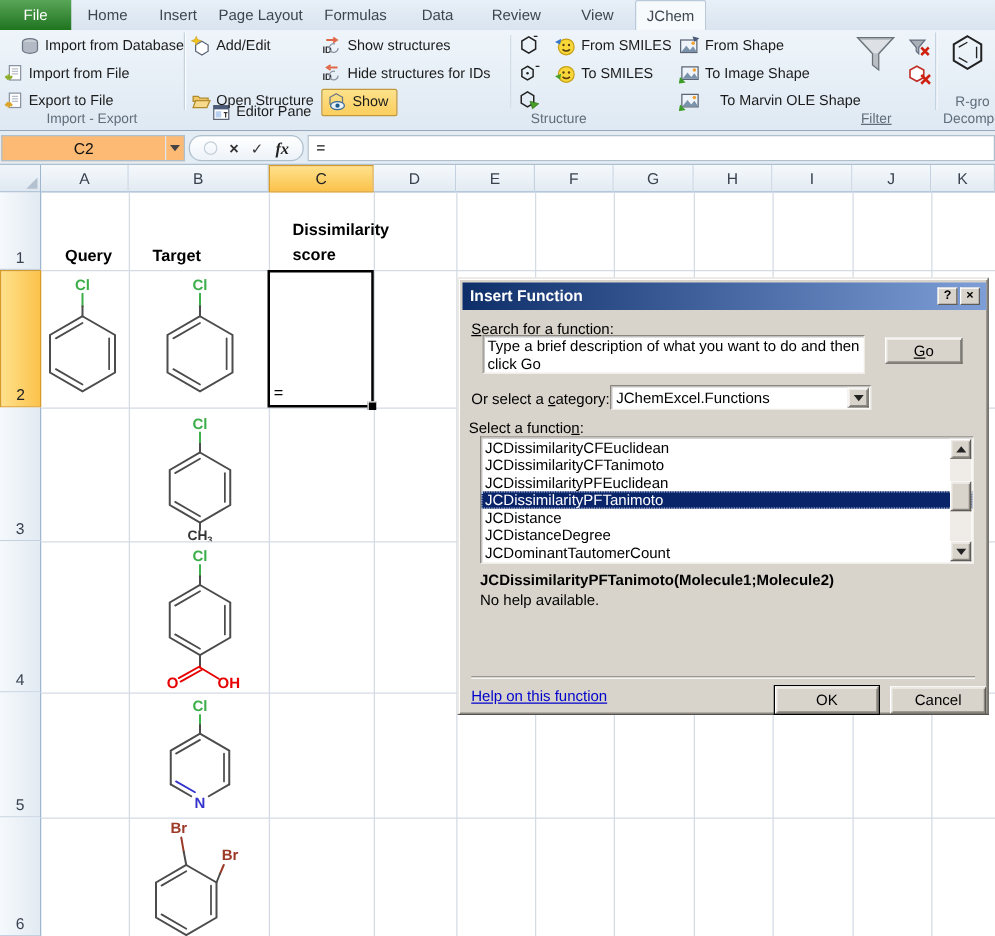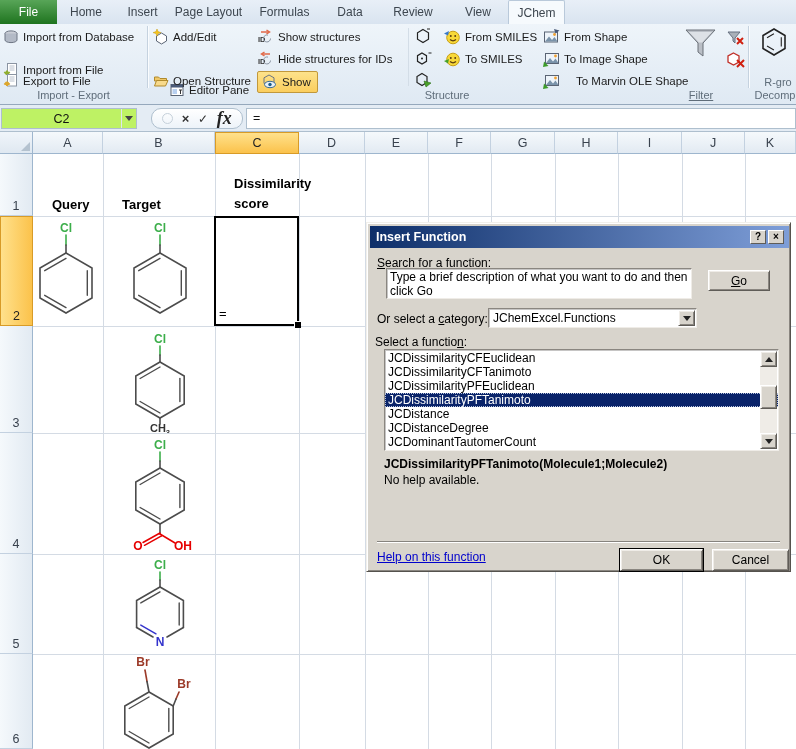--- a/index.html
+++ b/index.html
@@ -21,32 +21,32 @@
         font-size:11.5px;color:#1b1b1b;white-space:nowrap;}
   .rbtn svg{flex:none;}
   .show-hl{background:linear-gradient(#fde28b,#fbce5e);border:1px solid #c1983b;border-radius:2px;
            padding:0 6px 0 3px;height:20px;}
   .glabel{position:absolute;top:65px;text-align:center;font-size:11px;color:#5f6d7a;}
   .gdiv{position:absolute;top:2px;height:62px;width:0;border-left:1px solid #c5d2df;box-shadow:1px 0 0 #fafcfe;}
   .gdiv-light{position:absolute;top:4px;height:58px;width:0;border-left:1px solid #d3dde7;}
   
   #fbar{position:absolute;left:0;top:105px;width:796px;height:27px;background:#e4ecf4;
         border-bottom:1px solid #aebfce;box-sizing:border-box;}
-  #namebox{position:absolute;left:1px;top:3px;width:136px;height:21px;background:#bef264;
+  #namebox{position:absolute;left:1px;top:3px;width:147px;height:21px;background:#fdba74;
            border:1px solid #aebfce;box-sizing:border-box;display:flex;align-items:center;}
   #namebox .nb-text{flex:1;text-align:center;font-size:12.5px;color:#111;}
   #namebox .nb-arrow{width:14px;height:100%;display:flex;align-items:center;justify-content:center;
            border-left:1px solid #dde5ee;}
   #fxpill{position:absolute;left:151px;top:3px;width:92px;height:21px;box-sizing:border-box;
           background:linear-gradient(#ffffff,#edf3f9);border:1px solid #aebfce;border-radius:10px;
           display:flex;align-items:center;justify-content:space-around;padding:0 6px;}
   .dimcircle{width:9px;height:9px;border:1.5px solid #c5d0da;border-radius:50%;}
   .fx-x{font-size:13px;color:#333;font-weight:bold;}
   .fx-check{font-size:12px;color:#333;}
-  .fx-fx{font-family:"Liberation Serif",serif;font-style:italic;font-weight:bold;font-size:18px;color:#222;}
+  .fx-fx{font-family:"Liberation Serif",serif;font-style:italic;font-weight:bold;font-size:13px;color:#222;}
   #ffield{position:absolute;left:246px;top:3px;width:550px;height:21px;background:#fff;
           border:1px solid #aebfce;box-sizing:border-box;font-size:12.5px;color:#111;
           line-height:19px;padding-left:6px;}
   
   #grid{position:absolute;left:0;top:132px;width:796px;height:617px;background:#fff;}
   #corner{position:absolute;left:0;top:0;width:33px;height:22px;box-sizing:border-box;
           background:linear-gradient(#f0f5fa,#dfe8f1);border-right:1px solid #9eb6ce;
           border-bottom:1px solid #9eb6ce;}
   #corner:after{content:"";position:absolute;right:2px;bottom:2px;width:0;height:0;
           border-left:9px solid transparent;border-bottom:9px solid #b4c2cf;}
@@ -125,28 +125,28 @@
       <div class="tab tab-w77">Page Layout</div>
       <div class="tab tab-w75">Formulas</div>
       <div class="tab tab-w56">Data</div>
       <div class="tab tab-w70">Review</div>
       <div class="tab tab-w60">View</div>
       <div class="tab tab-active">JChem</div>
     </div>
 
     <div id="rbody">
 
-      <div class="rbtn" style="left:3px;top:3px;">
+      <div class="rbtn" style="left:16px;top:3px;">
         <svg width="16" height="16">
             <ellipse cx="8" cy="4.5" rx="6" ry="2.6" fill="#c9cdd5" stroke="#6e7684"></ellipse>
             <path d="M2 4.5 v6.5 a6 2.6 0 0 0 12 0 v-6.5" fill="#b3bac6" stroke="#6e7684"></path>
           </svg>
         <span>Import from Database</span>
       </div>
-      <div class="rbtn" style="left:3px;top:25px;margin-top:11px;">
+      <div class="rbtn" style="left:3px;top:25px;">
         <svg width="16" height="16">
             <rect x="4.5" y="1.5" width="9" height="11.5" fill="#fff" stroke="#8a94a2"></rect>
             <path d="M6.5 4h5M6.5 6h5M6.5 8h5" stroke="#b8c0cc"></path>
             <path d="M4 8.5 v4 M4 12.5 l-2.6-2.6 M4 12.5 l2.6-2.6" stroke="#8fae2e" stroke-width="2" fill="none"></path>
           </svg>
         <span>Import from File</span>
       </div>
       <div class="rbtn" style="left:3px;top:47px;">
         <svg width="16" height="16">
             <rect x="4.5" y="1.5" width="9" height="11.5" fill="#fff" stroke="#8a94a2"></rect>

